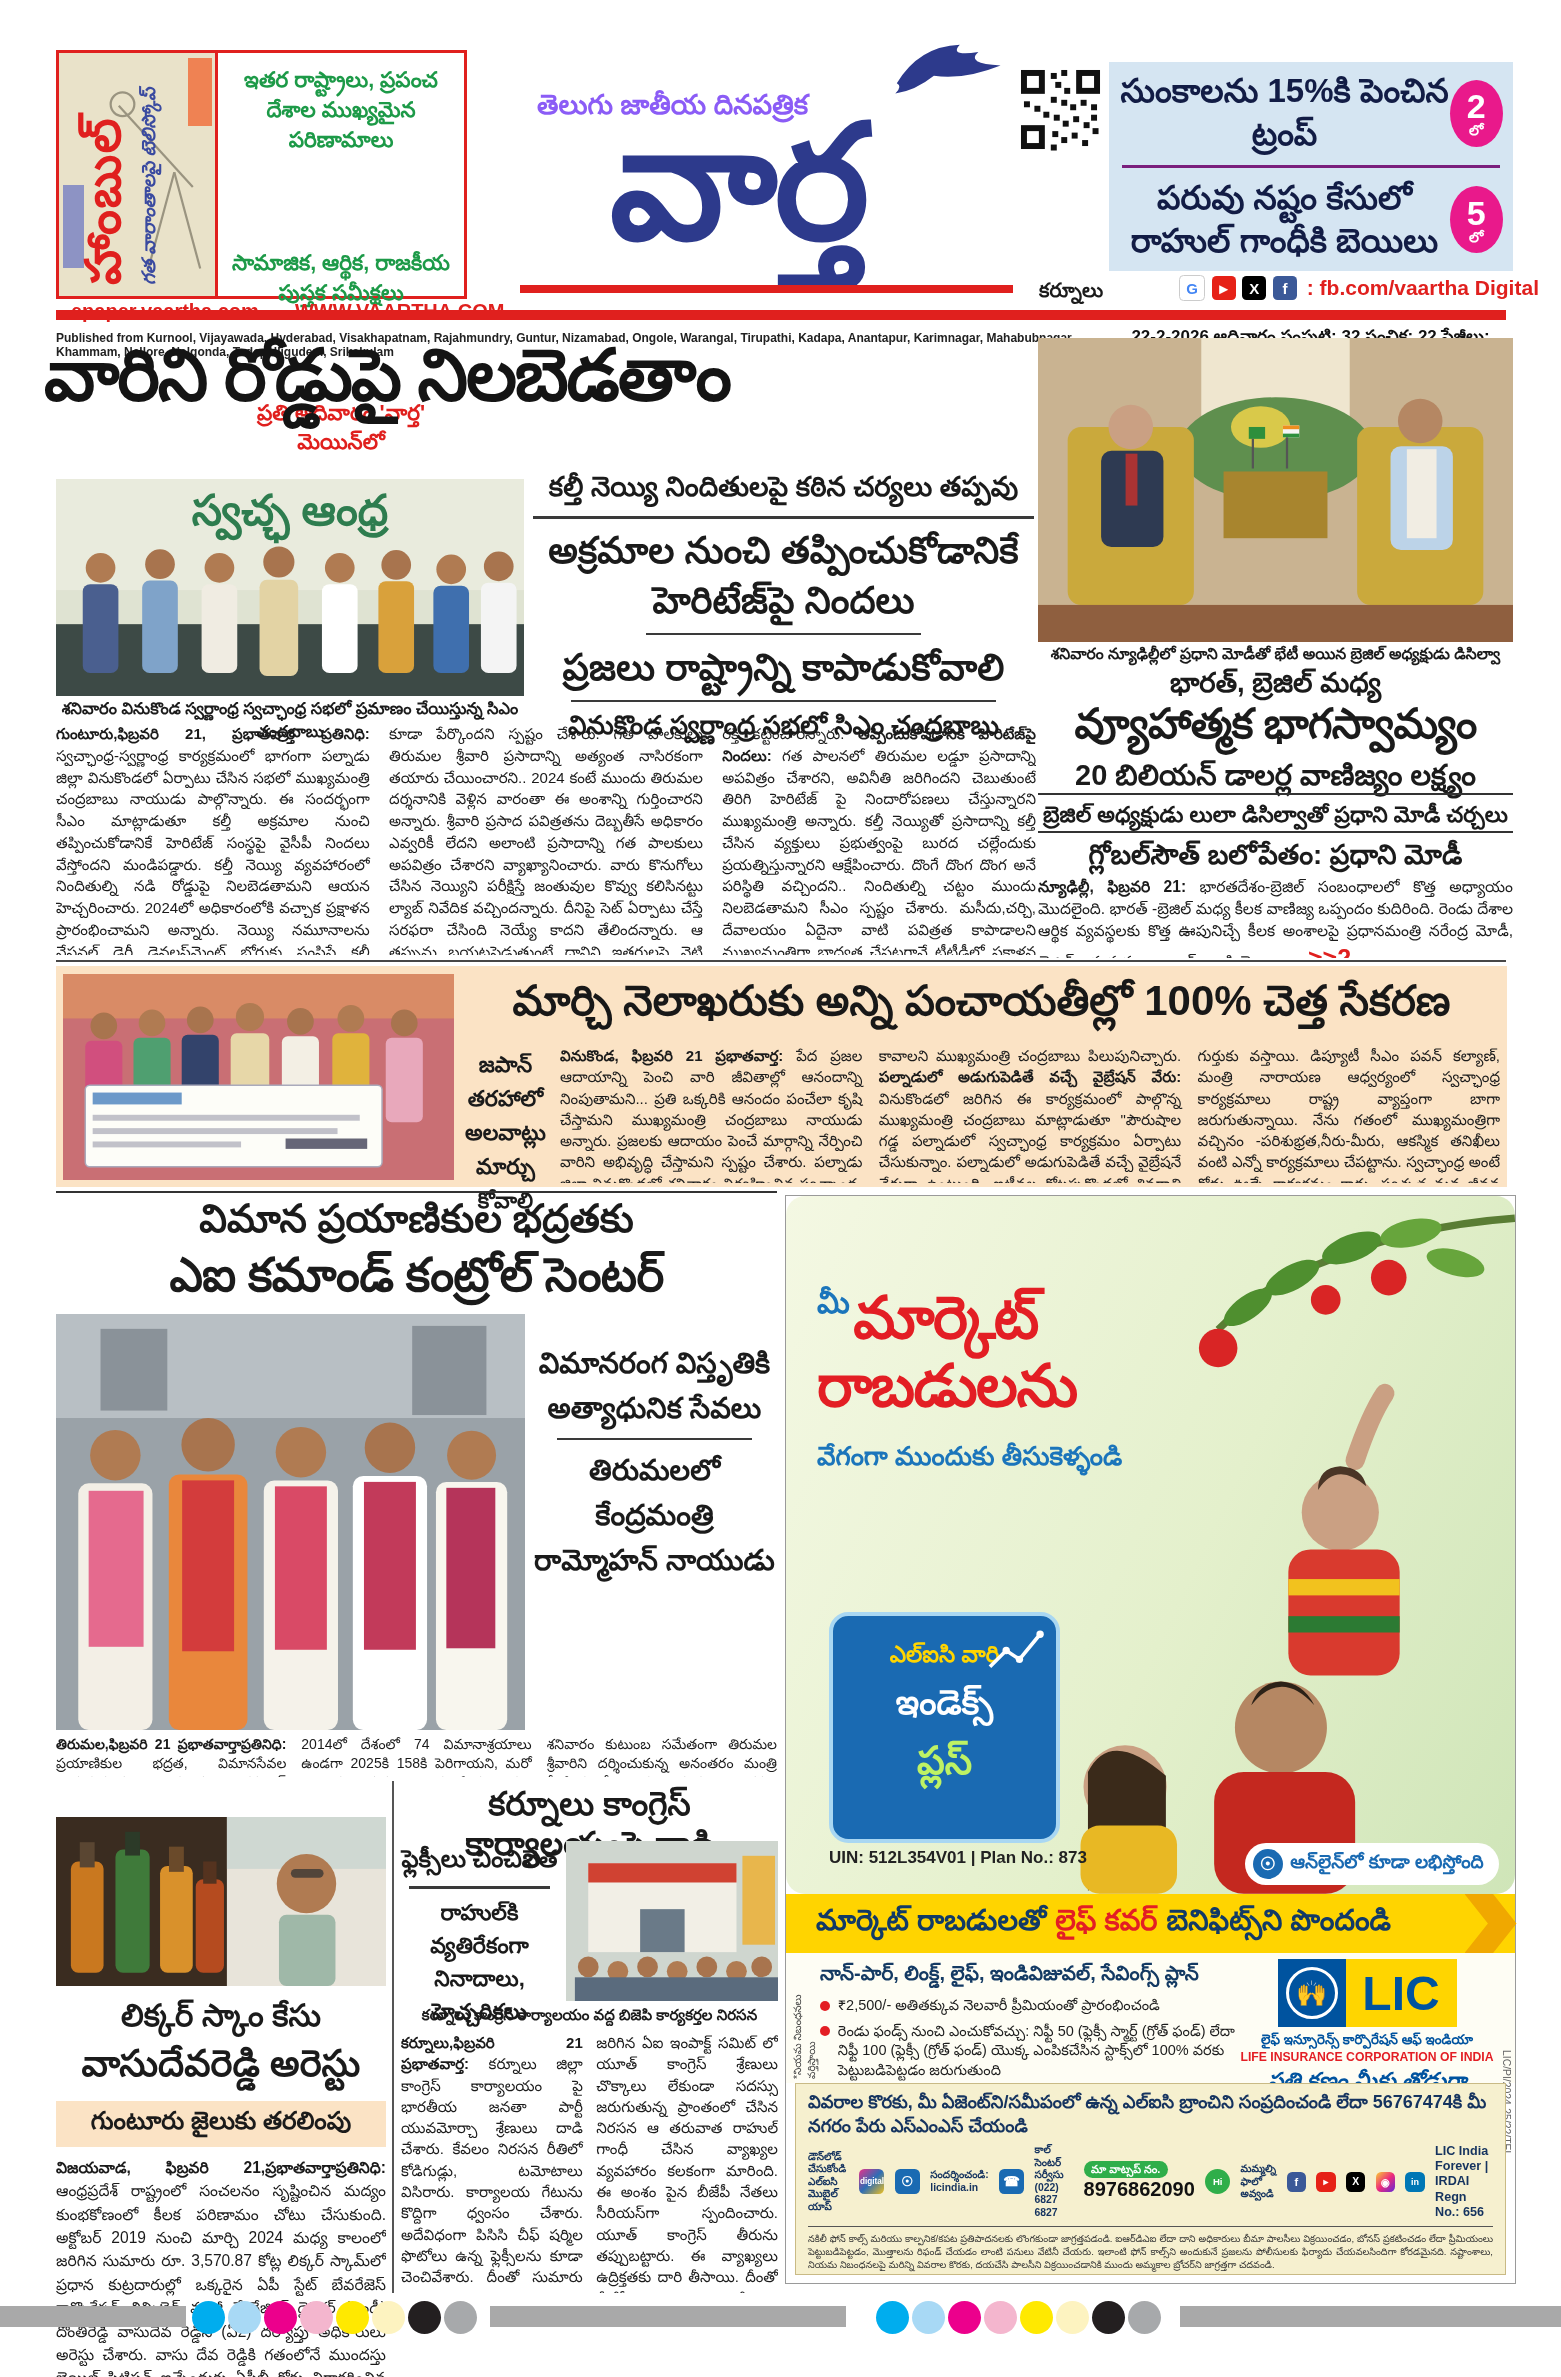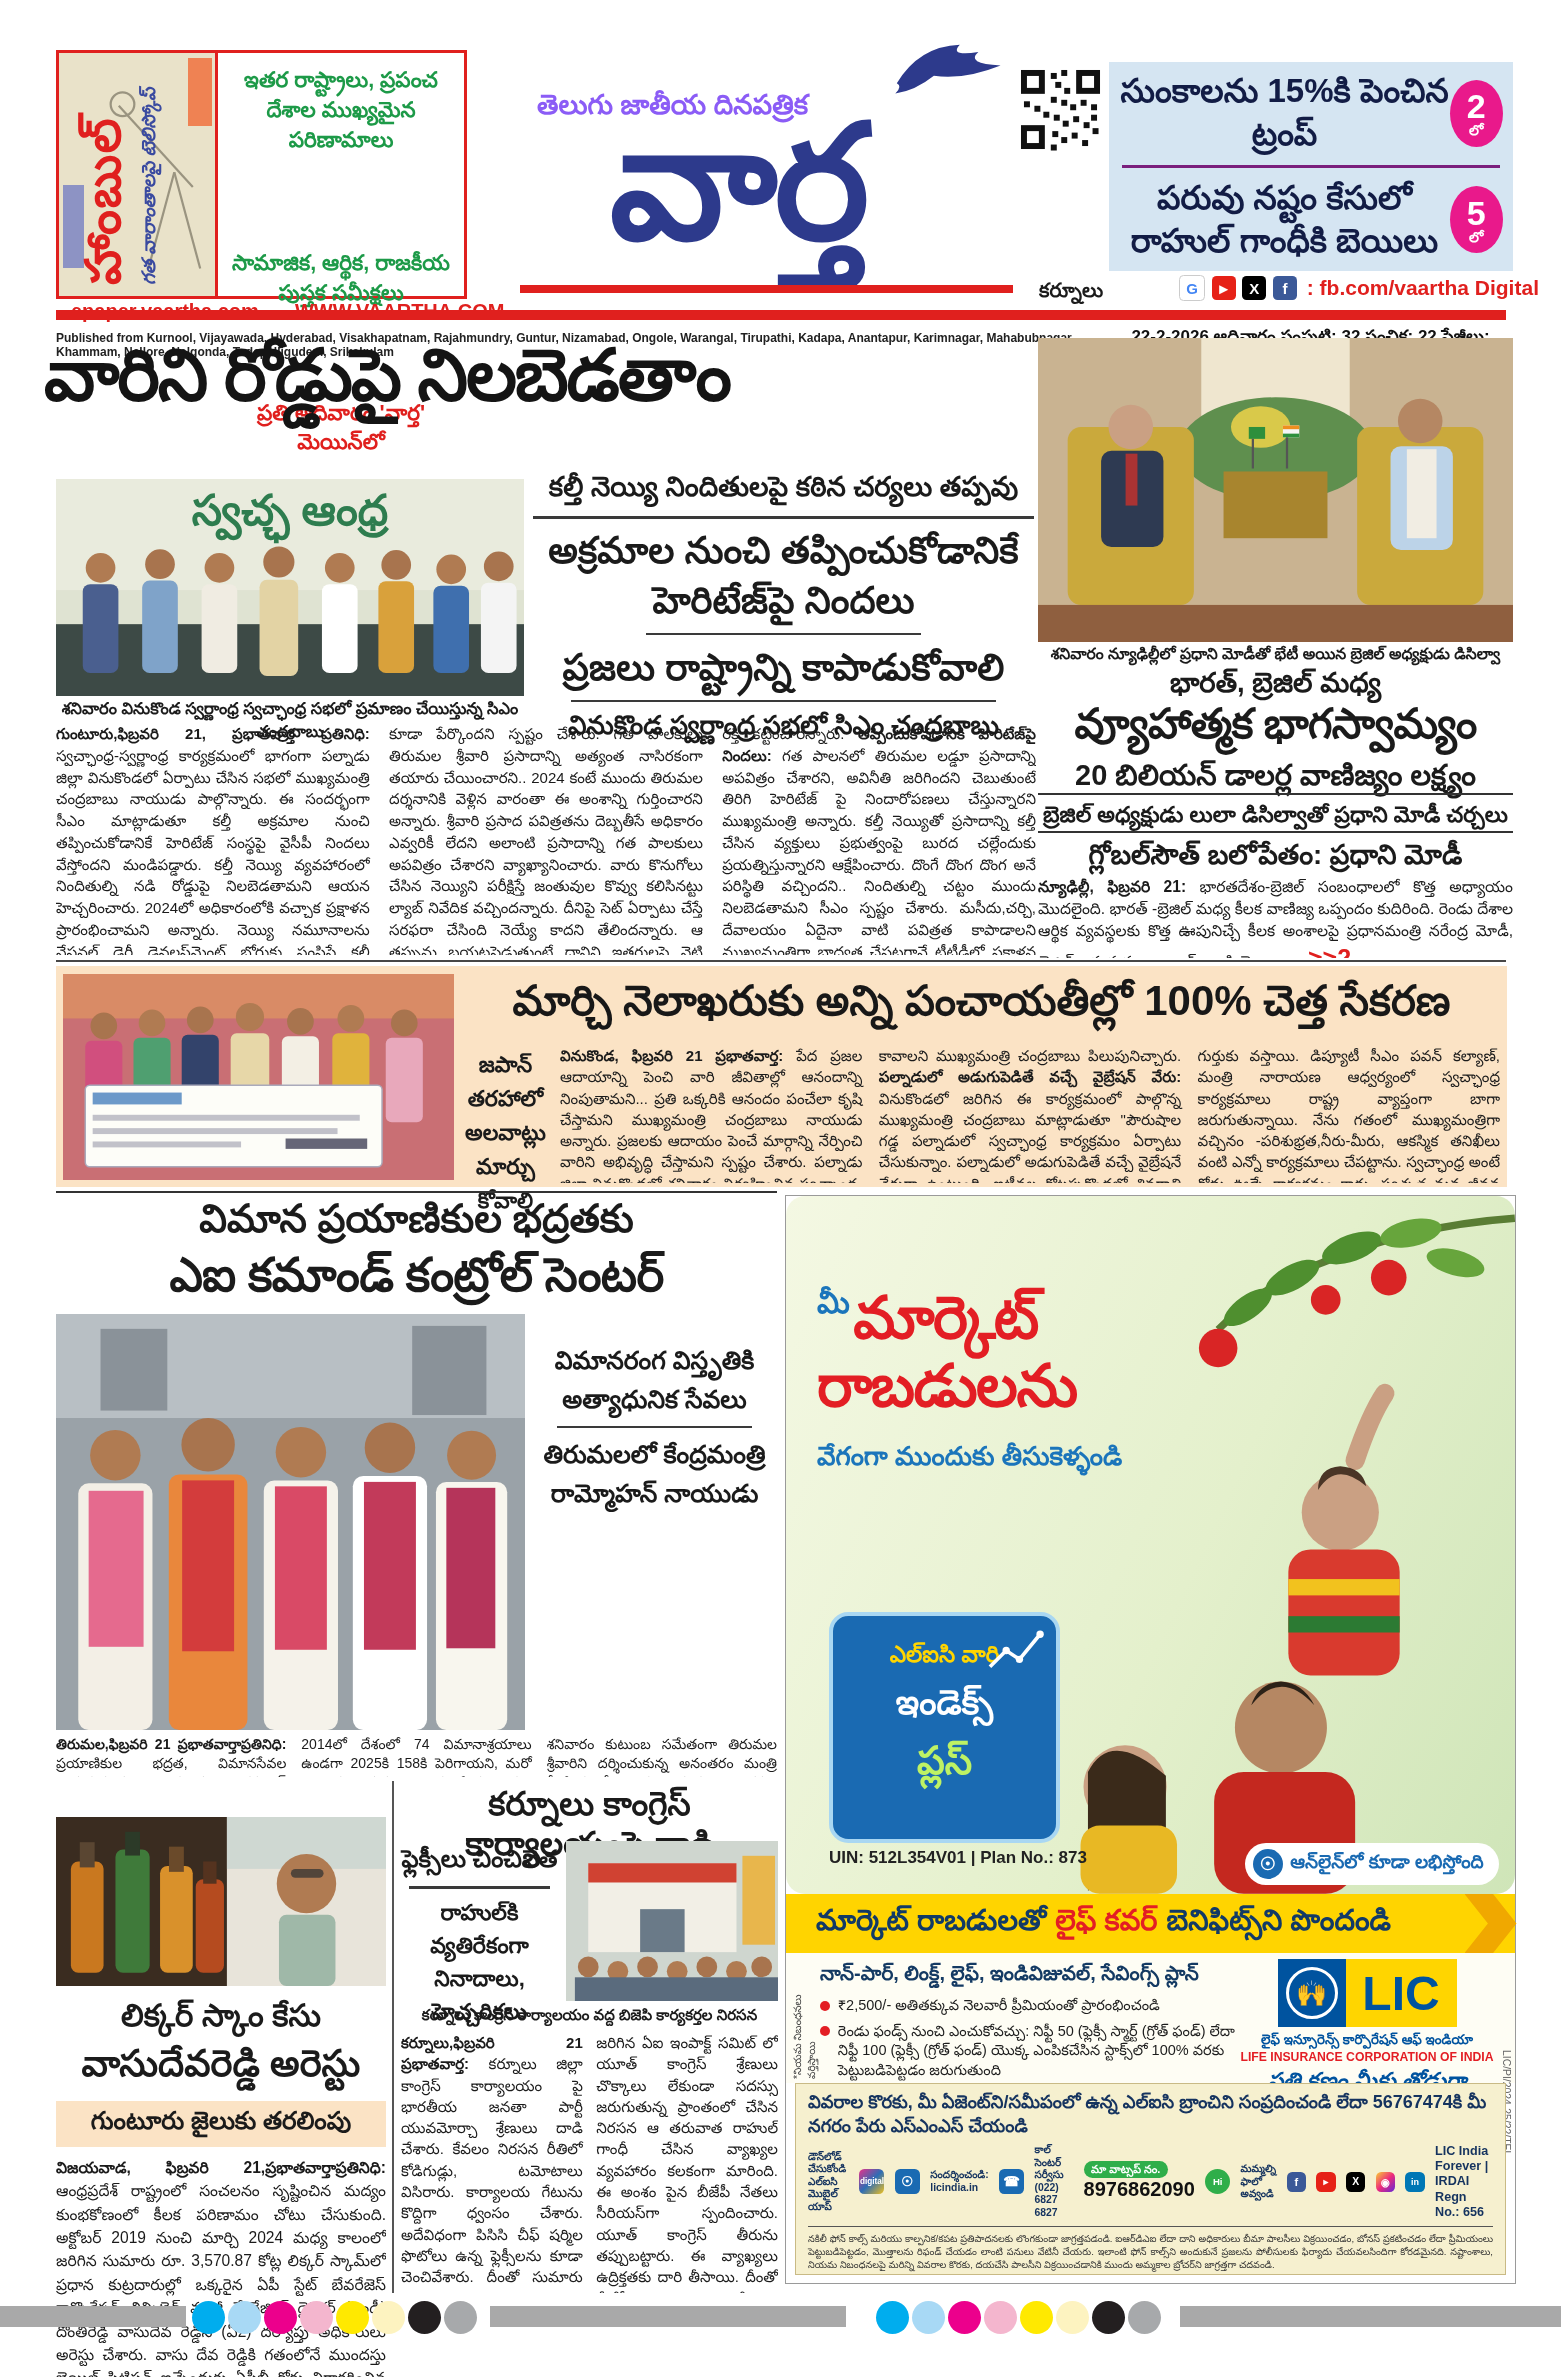--- a/index.html
+++ b/index.html
@@ -83,21 +83,21 @@
   #g-headline{left:462px;top:977px;width:1039px;font-size:42px;font-weight:900;text-align:center;color:#181818;}
   #g-side{left:460px;top:1048px;width:91px;font-size:22px;font-weight:800;line-height:1.55;text-align:center;}
   #g-body{left:560px;top:1045px;width:940px;height:138px;display:flex;gap:16.3px;overflow:hidden;}
   .gcol{flex:1;font-size:15px;line-height:1.42;text-align:justify;}
 
   
   #ai-rule{left:56px;top:1191px;width:721px;height:2.2px;background:#333;}
   #ai-h1{left:56px;top:1197px;width:721px;font-size:39px;font-weight:800;text-align:center;}
   #ai-h2{left:56px;top:1247px;width:721px;font-size:47px;font-weight:900;text-align:center;letter-spacing:-0.7px;}
   #ai-photo{left:56px;top:1314px;width:469px;height:416px;}
-  #ai-side{left:533px;top:1341px;width:243px;text-align:center;font-size:25px;font-weight:800;line-height:1.55;}
+  #ai-side{left:533px;top:1341px;width:243px;text-align:center;font-size:29px;font-weight:800;line-height:1.55;}
   #ai-body{left:56px;top:1735px;width:721px;height:42px;display:flex;gap:15px;overflow:hidden;}
   .acol{flex:1;font-size:14px;line-height:1.35;text-align:justify;}
 
   
   #lq{left:56px;top:1781px;width:330px;margin-top:36px;}
   #lq-photo{width:330px;height:169px;}
   #lq-h1{font-size:31px;font-weight:800;text-align:center;margin-top:9px;}
   #lq-h2{font-size:37px;font-weight:900;text-align:center;margin-top:1.5px;}
   #lq-strip{background:#fbe3c5;font-size:24.5px;font-weight:800;text-align:center;padding:6px 0;margin-top:7.4px;}
   #lq-body{font-size:15.6px;line-height:1.5;text-align:justify;margin-top:9px;height:241px;overflow:hidden;}

